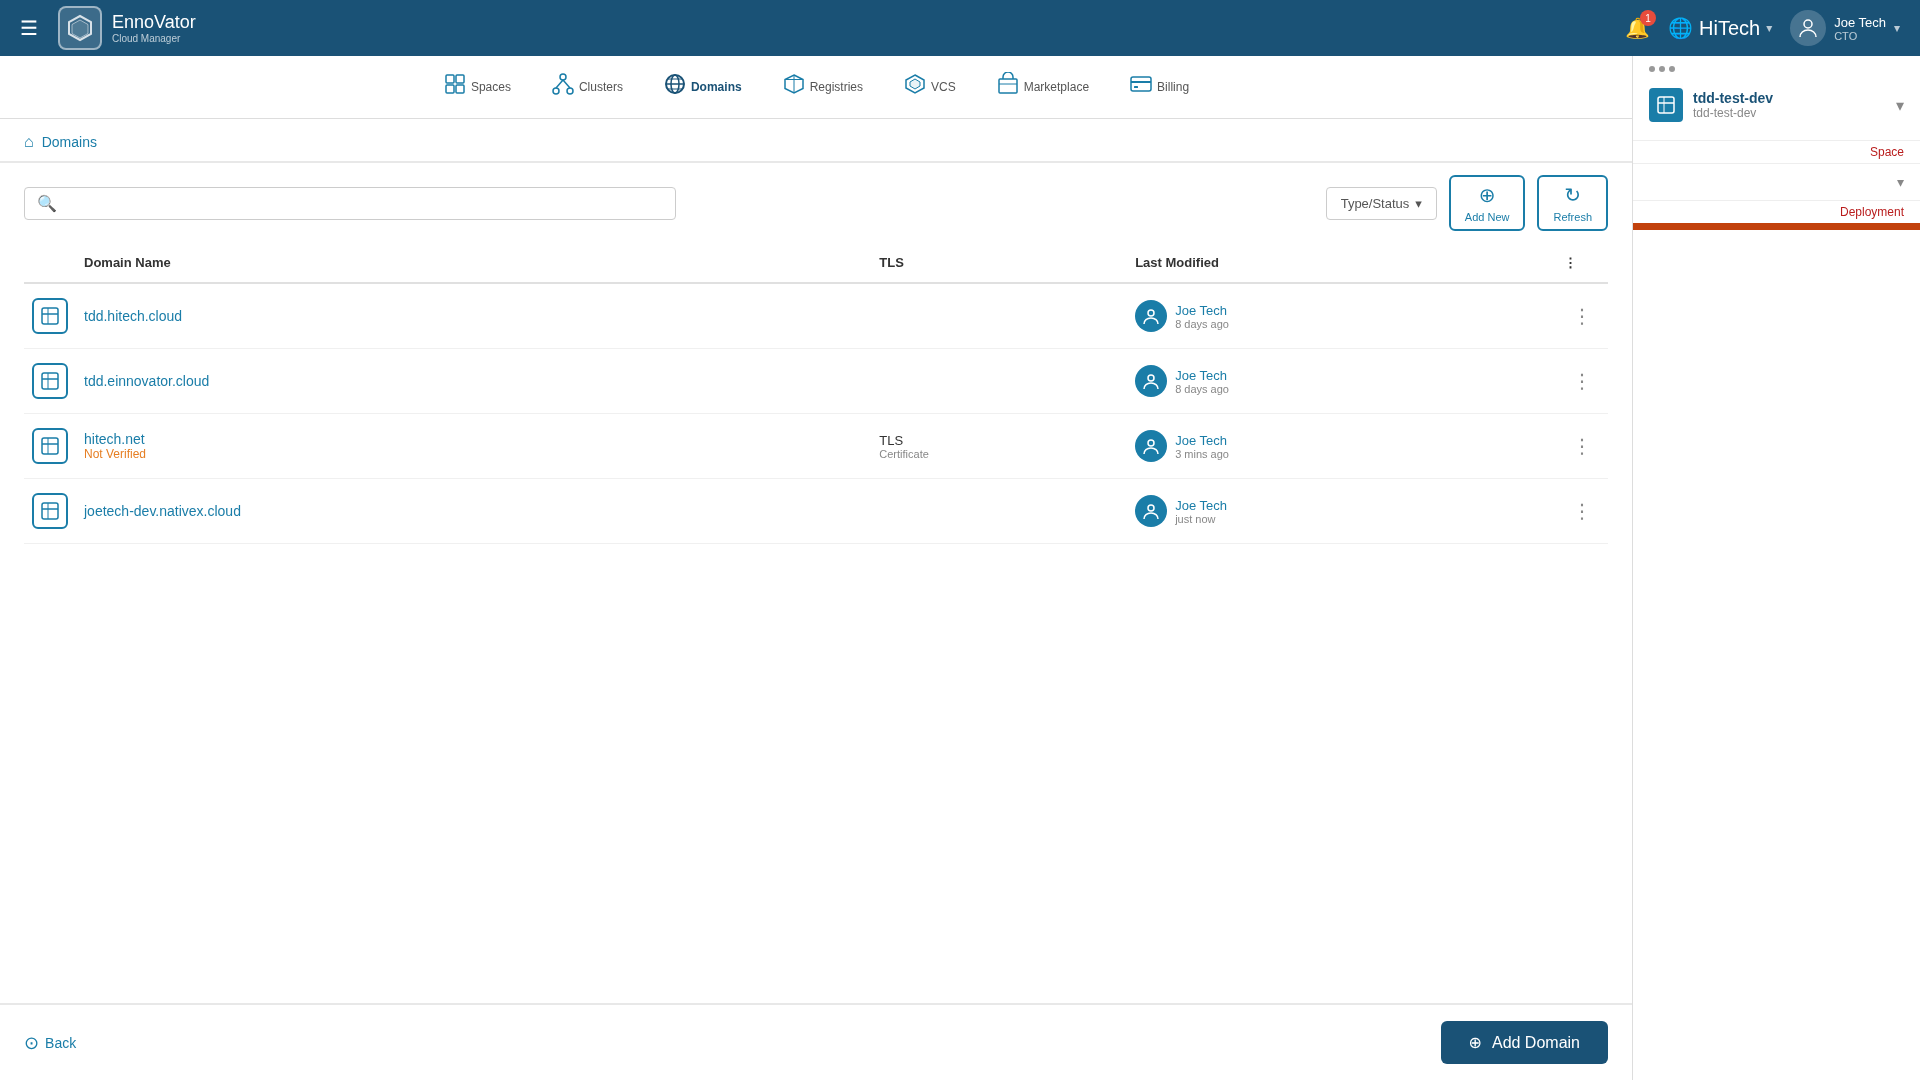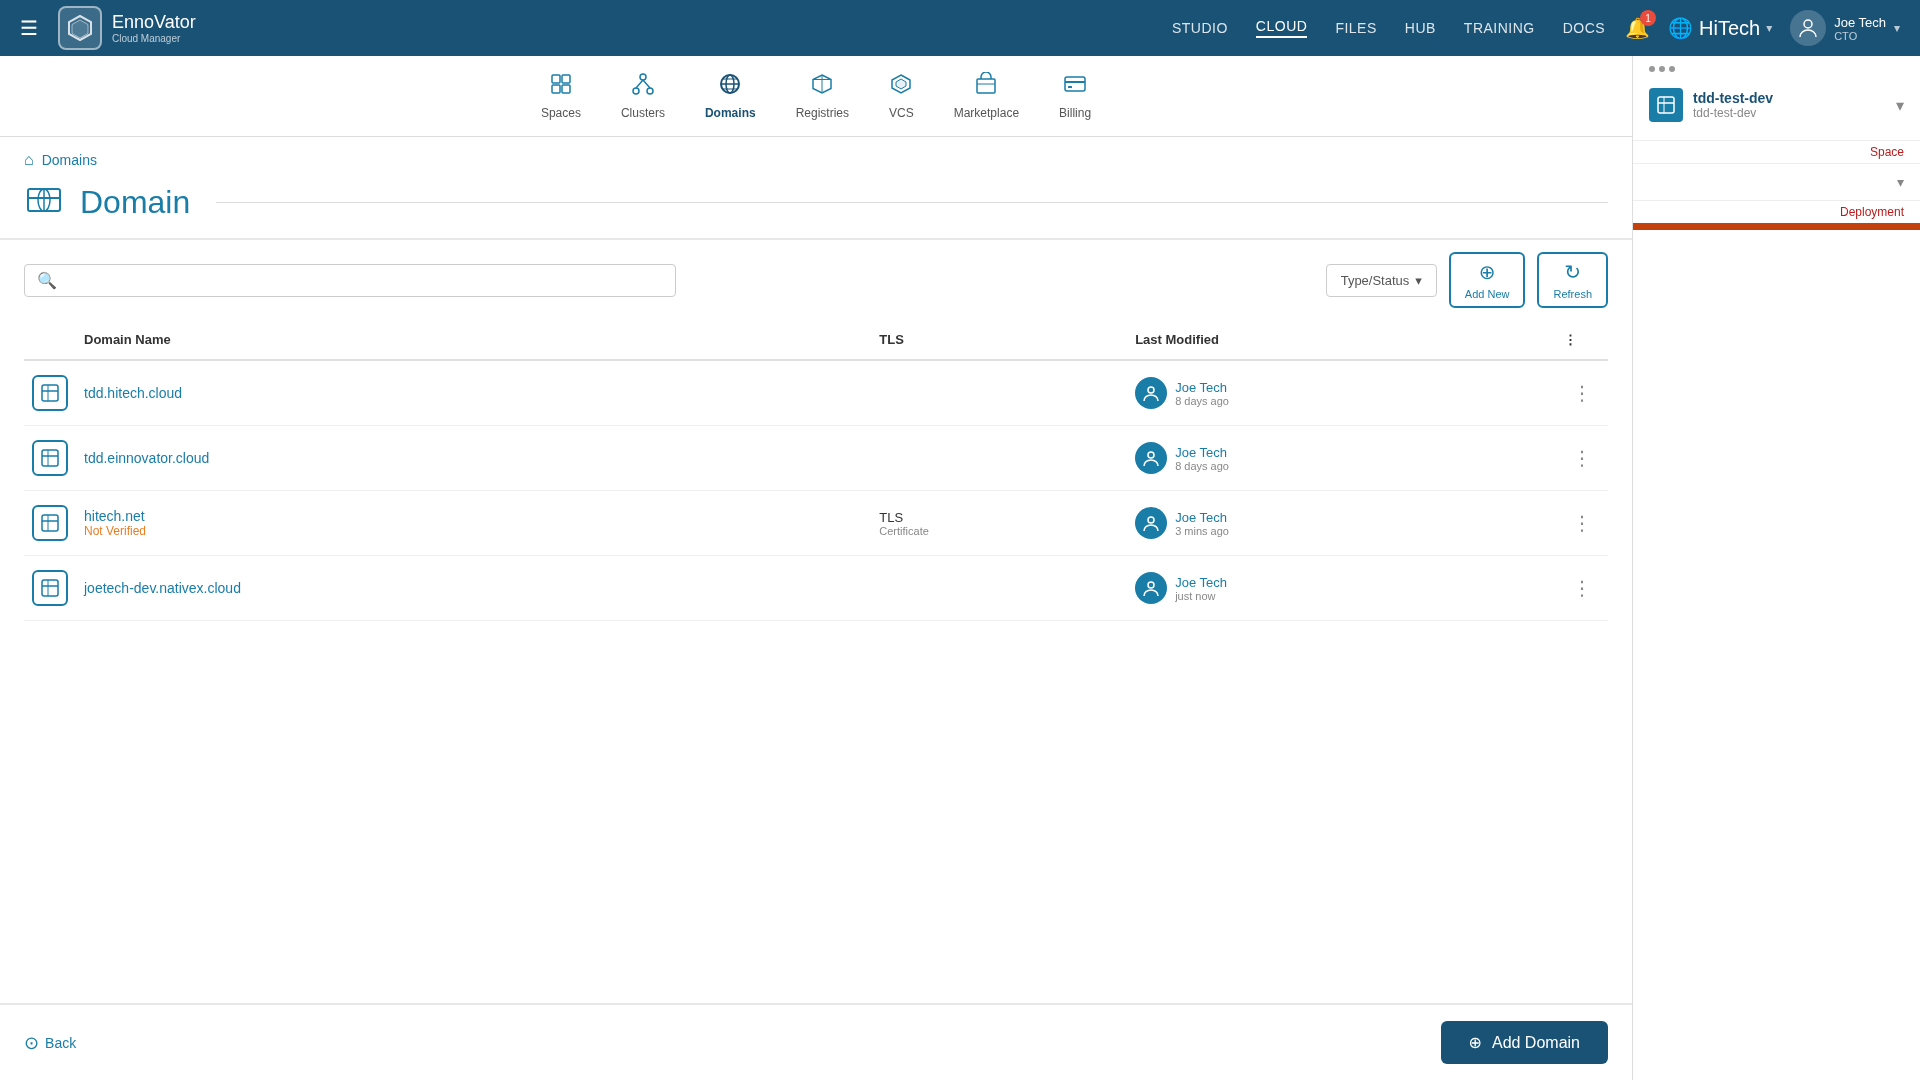--- a/index.html
+++ b/index.html
@@ -67,21 +67,21 @@
     .sub-header {
       background: white;
       border-bottom: 1px solid #ddd;
       padding: 10px 24px;
       display: flex;
       align-items: center;
       gap: 0;
     }
     .sub-nav { display: flex; gap: 0; flex: 1; justify-content: center; }
     .sub-nav-item {
-      display: flex; flex-direction: column; align-items: center; gap: 4px;
+      display: flex; flex-direction: row; align-items: center; gap: 4px;
       padding: 6px 20px; cursor: pointer; color: #555; font-size: 12px;
       border-radius: 4px;
     }
     .sub-nav-item.active { color: #1a5276; }
     .sub-nav-item .nav-icon { font-size: 22px; color: #1a7da8; }
     .sub-nav-item.active .nav-icon { color: #1a5276; }
     .sub-nav-item.active .nav-label { font-weight: 600; }
 
     
     .page-header {
@@ -203,28 +203,20 @@
         <polygon points="14,2 25,8 25,20 14,26 3,20 3,8" stroke="rgba(255,255,255,0.8)" stroke-width="2" fill="none"></polygon>
         <polygon points="14,6 22,10.5 22,19.5 14,24 6,19.5 6,10.5" stroke="rgba(255,255,255,0.5)" stroke-width="1" fill="rgba(255,255,255,0.1)"></polygon>
       </svg>
     </div>
     <div class="logo-text">
       <span class="logo-title">EnnoVator</span>
       <span class="logo-subtitle">Cloud Manager</span>
     </div>
   </div>
   <div class="navbar-spacer"></div>
-  <nav class="navbar-nav">
-    <a>STUDIO</a>
-    <a class="active">CLOUD</a>
-    <a>FILES</a>
-    <a>HUB</a>
-    <a>TRAINING</a>
-    <a>DOCS</a>
-  </nav>
   <div class="navbar-right">
     <div class="bell-btn">
       <span class="bell-icon">🔔</span>
       <span class="bell-badge">1</span>
     </div>
     <div class="globe-btn">
       <span>🌐</span>
       <span>HiTech</span>
       <span class="chevron-down">▾</span>
     </div>
@@ -324,32 +316,20 @@
           </span>
           <span class="nav-label">Billing</span>
         </div>
       </div>
     </div>
 
     <div class="page-header">
       <div class="breadcrumb">
         <span class="breadcrumb-home">⌂</span>
         <span style="color:#1a7da8; font-size:14px;">Domains</span>
-      </div>
-      <div class="page-title-row">
-        <span class="domain-icon">
-          <svg width="40" height="40" viewBox="0 0 40 40" fill="none">
-            <rect x="4" y="10" width="32" height="22" rx="2" stroke="#1a7da8" stroke-width="2" fill="none"></rect>
-            <line x1="4" y1="19" x2="36" y2="19" stroke="#1a7da8" stroke-width="2"></line>
-            <line x1="20" y1="10" x2="20" y2="32" stroke="#1a7da8" stroke-width="1.5"></line>
-            <ellipse cx="20" cy="21" rx="6" ry="11" stroke="#1a7da8" stroke-width="1.5" fill="none"></ellipse>
-          </svg>
-        </span>
-        <h1 class="page-title">Domain</h1>
-        <div class="title-divider"></div>
       </div>
     </div>
 
     <div class="toolbar">
       <div class="search-box">
         <span class="search-icon">🔍</span>
         <input type="text" class="search-input" style="">
       </div>
       <div class="toolbar-spacer"></div>
       <div class="type-status-btn">

